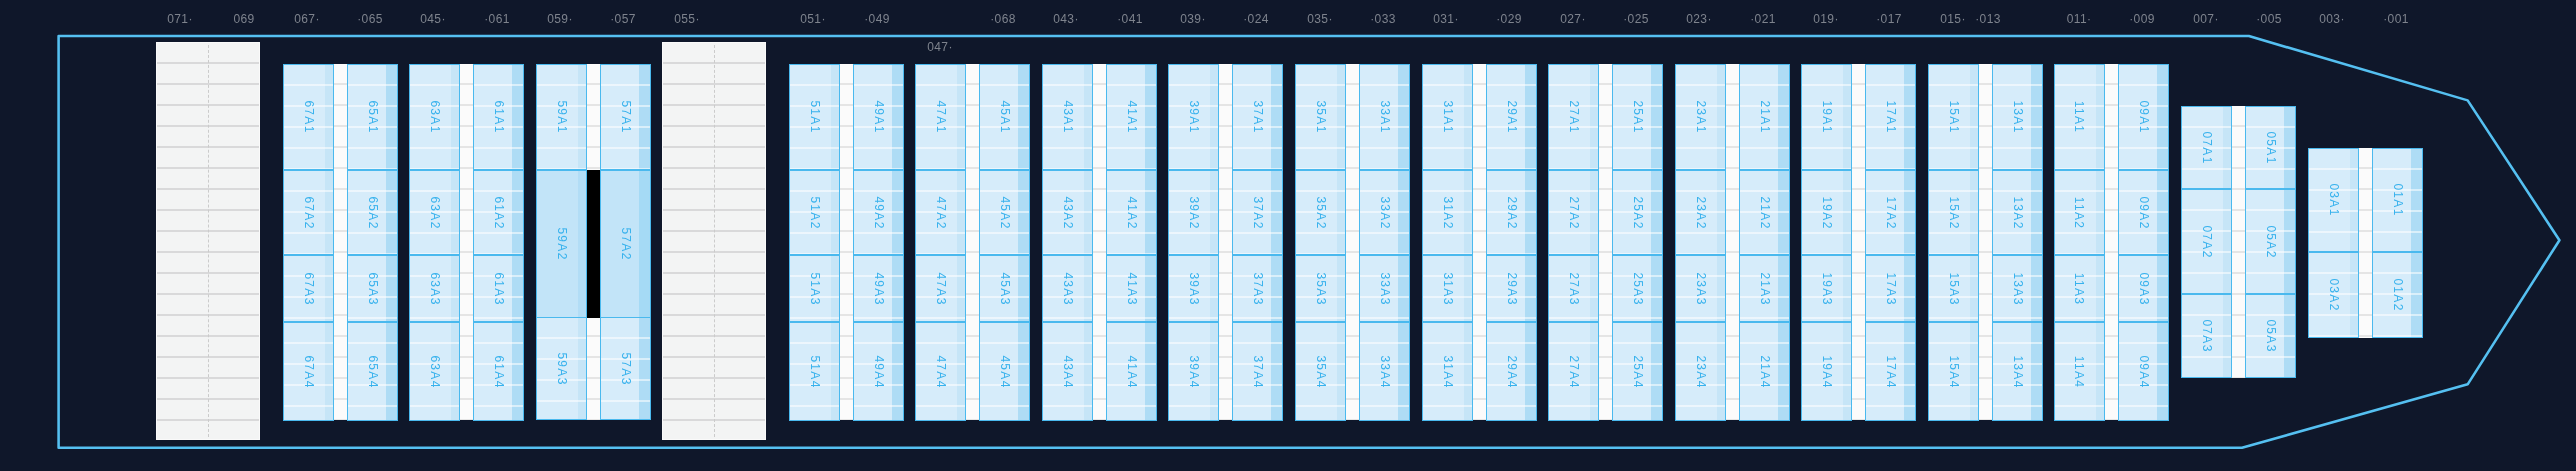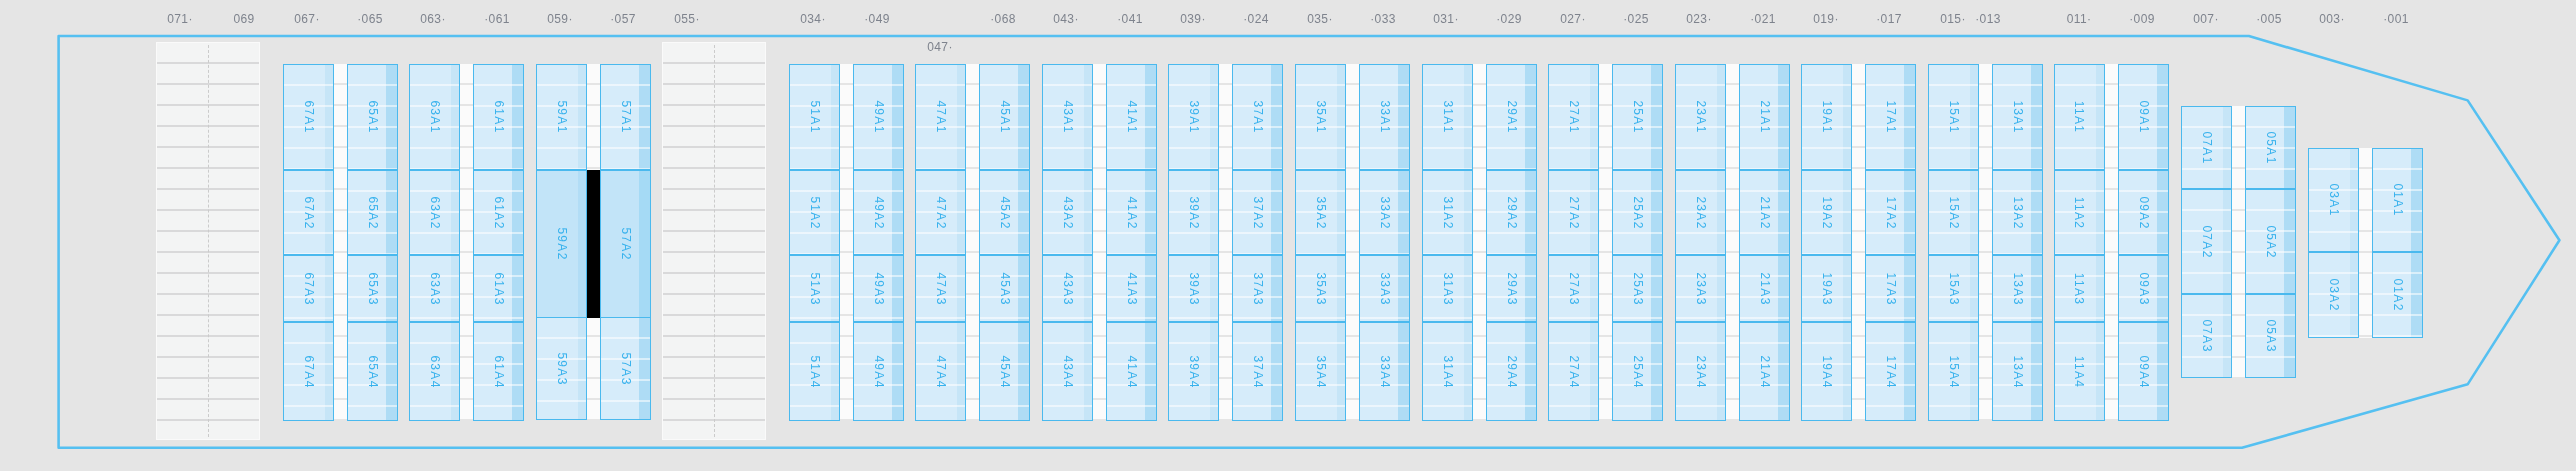--- a/index.html
+++ b/index.html
@@ -1,16 +1,16 @@
 <!DOCTYPE html>
 <html style="font-size:13.7px"><head>
 <meta charset="utf-8">
 <style>
   html,body{margin:0;padding:0;background:#000;}
-  #stage{position:relative;width:2576px;height:471px;background:#e5e5e5;overflow:hidden;
+  #stage{position:relative;width:2576px;height:471px;background:#0f172a;overflow:hidden;
          font-family:"Liberation Sans",sans-serif;}
   
   .ruler-label{position:absolute;top:13px;transform:translateX(-50%);
     font-size:12px;line-height:12px;color:#7e838d;letter-spacing:0.4px;white-space:nowrap;}
   
   #hull{position:absolute;left:0;top:0;}
   
   .grid-col{position:absolute;box-sizing:border-box;background-color:#f3f4f4;
     border:1.7px solid #fafafa;
     background-image:repeating-linear-gradient(to bottom,rgba(0,0,0,0) 0 19px,#d9d9da 19px 21px);}
@@ -38,27 +38,27 @@
 </style>
 </head>
 <body>
 
 <div id="stage">
   <div id="ruler">
       <span class="ruler-label" style="left: 180px;">071·</span>
       <span class="ruler-label" style="left: 244px;">069</span>
       <span class="ruler-label" style="left: 307px;">067·</span>
       <span class="ruler-label" style="left: 370px;">·065</span>
-      <span class="ruler-label" style="left: 433px;">063·</span>
+      <span class="ruler-label" style="left: 433px;">045·</span>
       <span class="ruler-label" style="left: 497px;">·061</span>
       <span class="ruler-label" style="left: 560px;">059·</span>
       <span class="ruler-label" style="left: 623px;">·057</span>
       <span class="ruler-label" style="left: 687px;">055·</span>
       <span class="ruler-label" style="left: 750px; margin-top: 48px;">053</span>
-      <span class="ruler-label" style="left: 813px;">034·</span>
+      <span class="ruler-label" style="left: 813px;">051·</span>
       <span class="ruler-label" style="left: 877px;">·049</span>
       <span class="ruler-label" style="left: 940px; margin-top: 28px;">047·</span>
       <span class="ruler-label" style="left: 1003px;">·068</span>
       <span class="ruler-label" style="left: 1066px;">043·</span>
       <span class="ruler-label" style="left: 1130px;">·041</span>
       <span class="ruler-label" style="left: 1193px;">039·</span>
       <span class="ruler-label" style="left: 1256px;">·024</span>
       <span class="ruler-label" style="left: 1320px;">035·</span>
       <span class="ruler-label" style="left: 1383px;">·033</span>
       <span class="ruler-label" style="left: 1446px;">031·</span>

